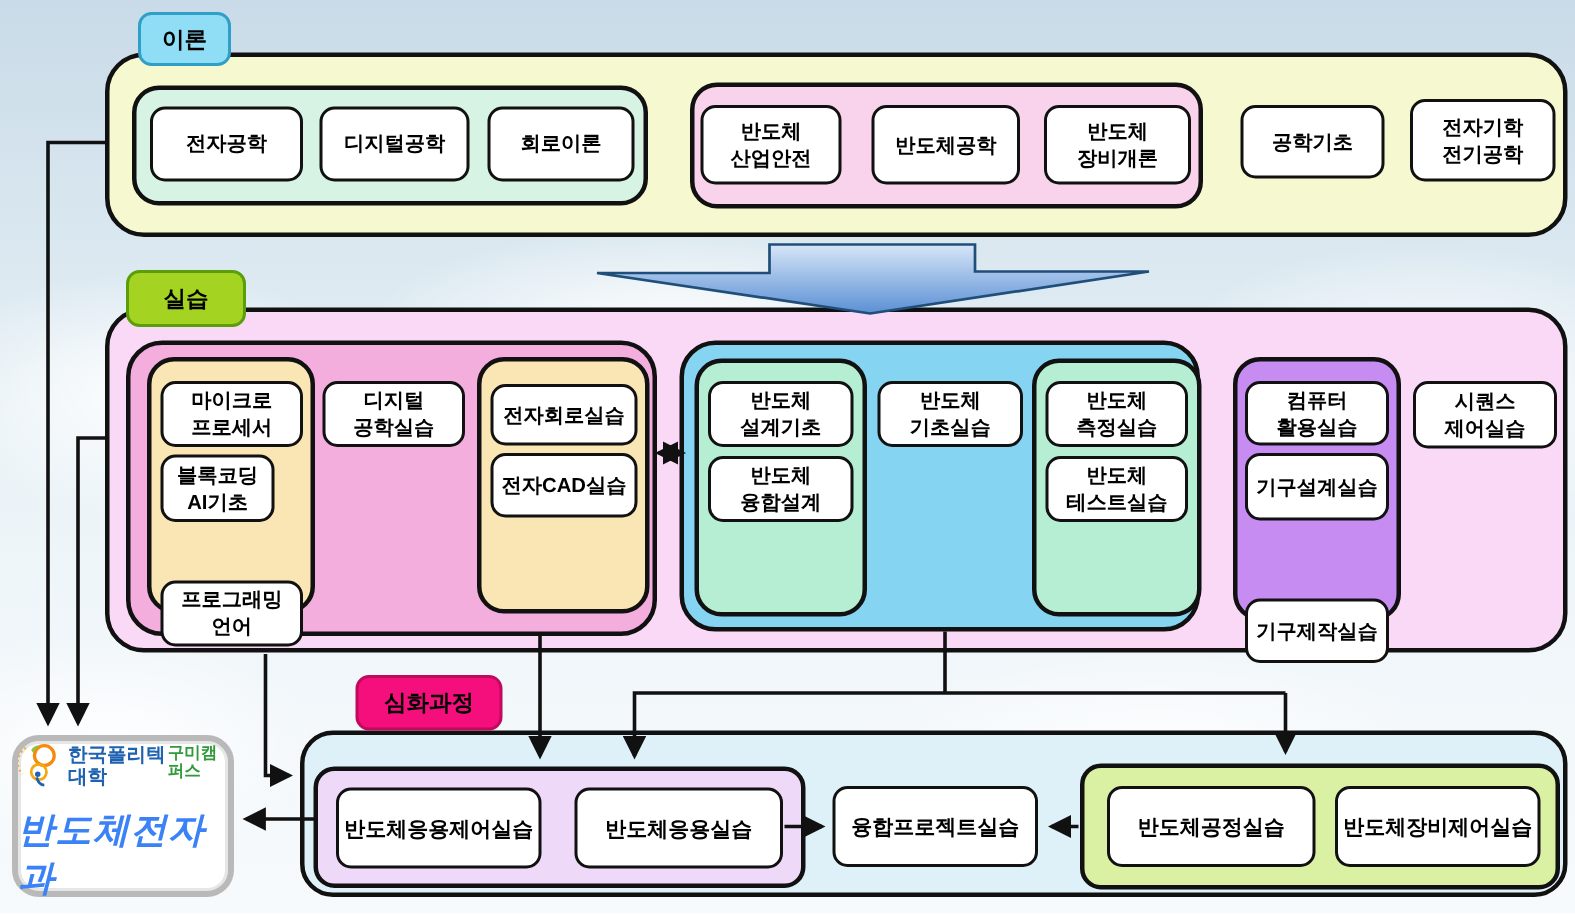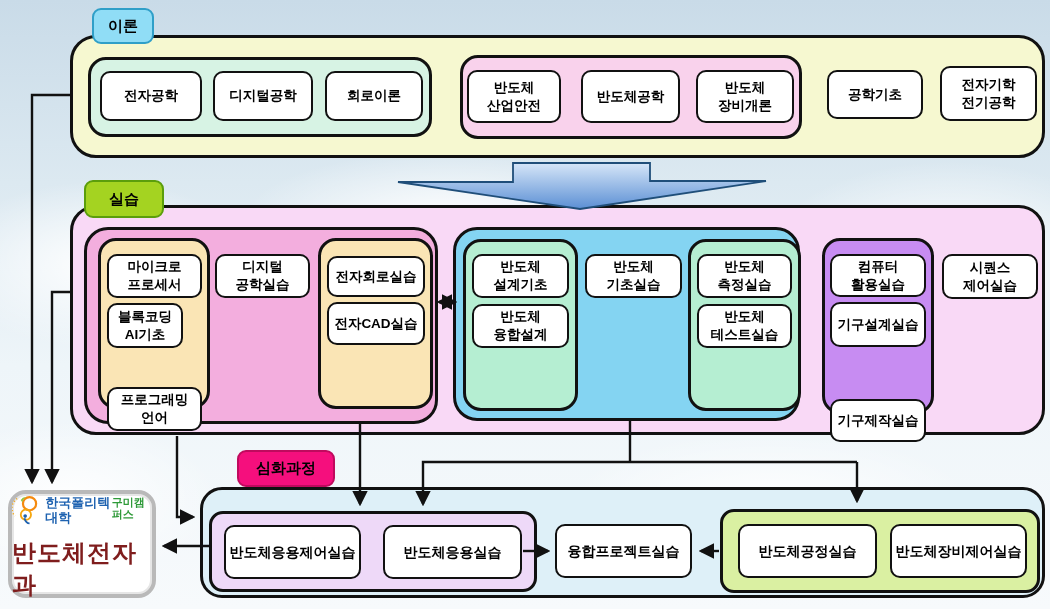--- a/index.html
+++ b/index.html
@@ -15,21 +15,21 @@
   .tag{position:absolute;border-radius:9px;box-sizing:border-box;display:flex;align-items:center;justify-content:center;
     font-weight:bold;font-size:15px;color:#000;z-index:6;}
   .overlay{position:absolute;left:0;top:0;z-index:8;pointer-events:none;}
   #logo-box{position:absolute;left:8px;top:490px;width:148px;height:108px;background:#fff;
     border:4px solid #b9b9b9;border-radius:18px;box-shadow:inset 0 0 0 2px #e6e6e6;box-sizing:border-box;
     display:flex;flex-direction:column;align-items:center;justify-content:center;z-index:5;}
   .logo-row{display:flex;align-items:center;gap:4px;}
   .logo-text{display:flex;line-height:1.15;}
   .logo-univ{font-weight:bold;font-size:13px;color:#1e62b0;}
   .logo-campus{font-weight:bold;font-size:11px;color:#2f9a39;}
-  .logo-dept{font-weight:bold;font-size:24px;color:#7f1d1d;letter-spacing:1px;margin-top:3px;}
+  .logo-dept{font-weight:bold;font-size:24px;color:#3b82f6;letter-spacing:1px;margin-top:3px;font-style:italic;}
   .z1{z-index:1}.z2{z-index:2}.z3{z-index:3}.z4{z-index:4}
 </style>
 </head>
 <body>
 
 <div id="canvas">
 
   <div class="cloud" style="left:-60px;top:180px;width:320px;height:170px;"></div>
   <div class="cloud" style="left:240px;top:150px;width:420px;height:140px;"></div>
   <div class="cloud" style="left:760px;top:160px;width:380px;height:200px;"></div>

